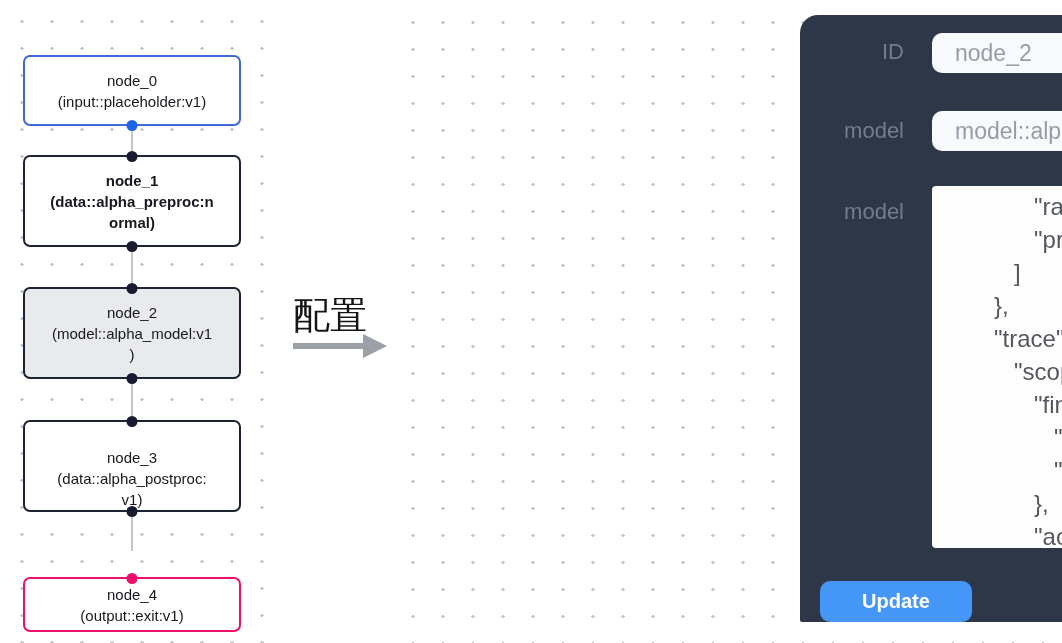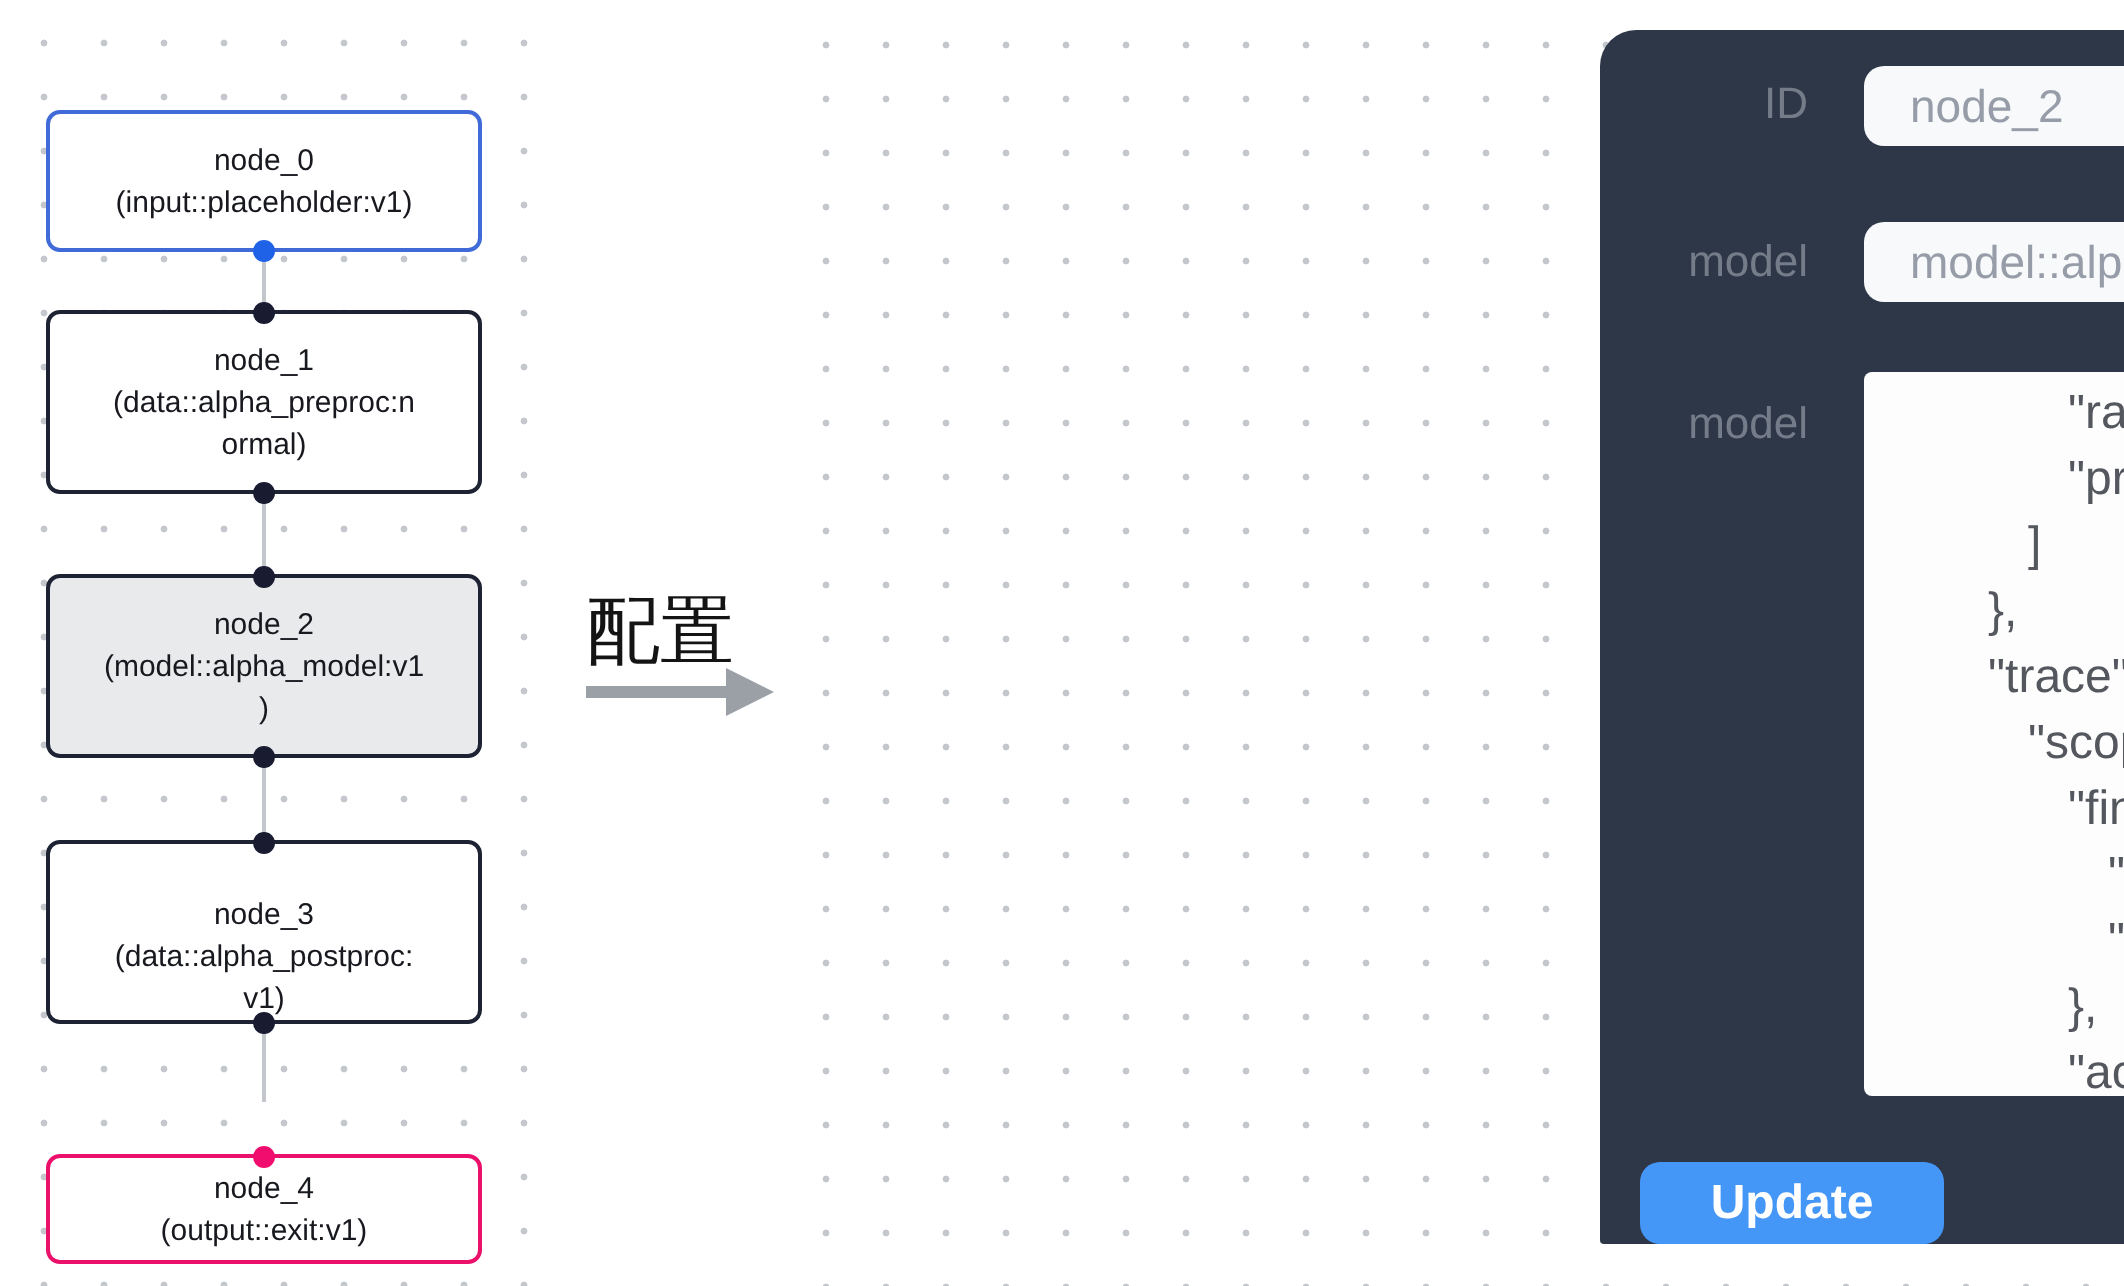--- a/index.html
+++ b/index.html
@@ -38,21 +38,21 @@
     z-index: 1;
   }
   .node-label {
     white-space: pre-line;
     text-align: center;
     font-size: 15px;
     line-height: 21px;
     color: #17191f;
   }
   .node--0 { top: 23px;  height: 71px; border-color: #3f6ad8; margin-top: 32px; }
-  .node--1 { top: 155px; height: 92px; }
+  .node--1 { top: 155px; height: 92px; font-weight: bold; }
   .node--2 { top: 287px; height: 92px; background: #e9eaec; border-width: 2.5px; }
   .node--3 { top: 420px; height: 92px; align-items: flex-end; }
   .node--4 { top: 577px; height: 55px; border-color: #eb116b; }
 
   .port {
     position: absolute; left: 50%; transform: translateX(-50%);
     width: 11px; height: 11px; border-radius: 50%;
     background: #191c30; z-index: 2;
   }
   .port--top { top: -6.5px; }
@@ -119,21 +119,21 @@
     color: #54585e;
     padding-left: 2px;
     overflow: hidden;
   }
 
   .update-btn {
     position: absolute; left: 20px; top: 566px;
     width: 152px; height: 41px;
     background: #4597f7;
     border: none; border-radius: 10px;
-    color: #ffffff; font-size: 24px; font-weight: 600;
+    color: #ffffff; font-size: 20px; font-weight: 600;
     font-family: "Liberation Sans", "DejaVu Sans", sans-serif;
     cursor: pointer;
     display: flex; align-items: center; justify-content: center;
   }
 </style>
 </head>
 <body>
 
 <div class="screen">
 

